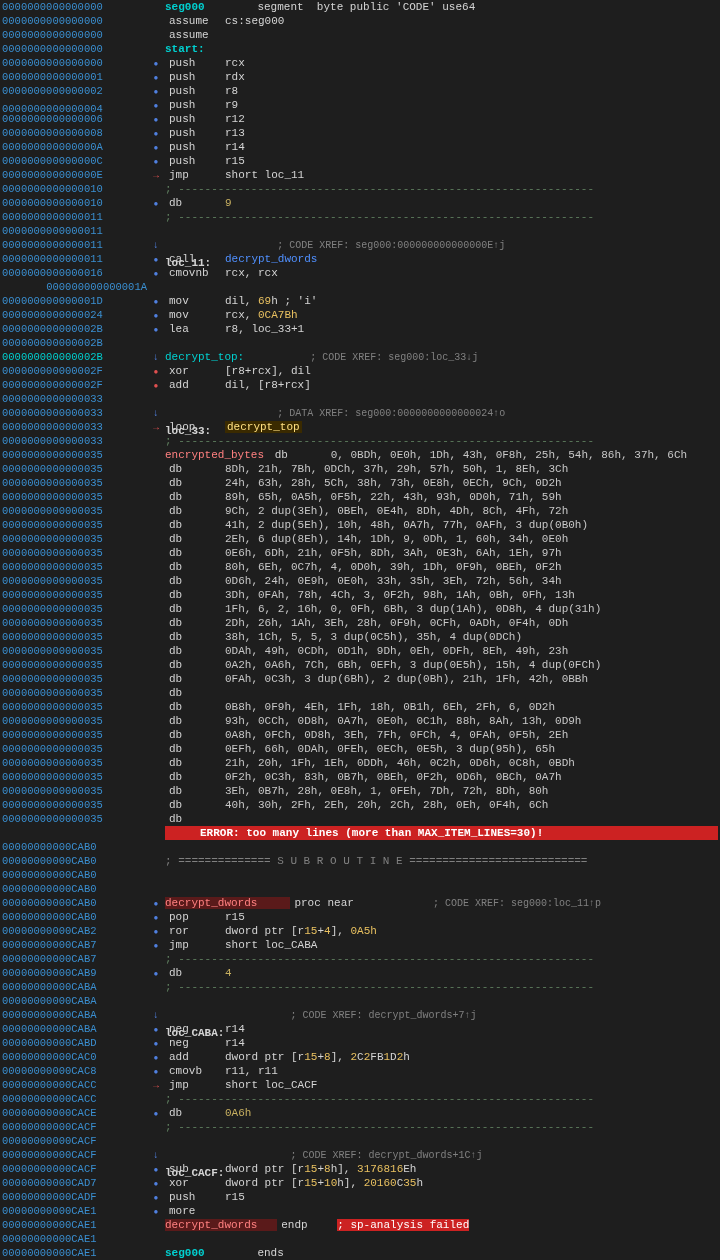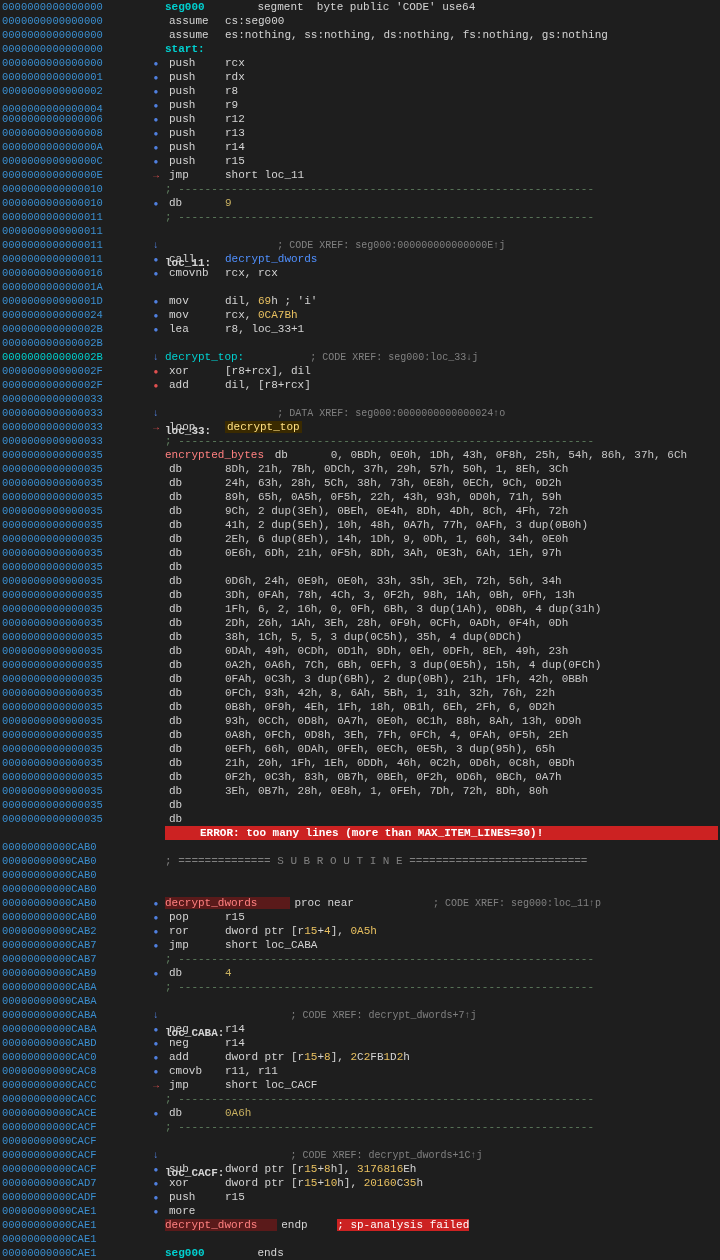--- a/index.html
+++ b/index.html
@@ -75,21 +75,20 @@
     <div class="line">
       <span class="addr" style="color:#3a8fd1;">0000000000000000</span>
       <span class="gutter" style="min-width:18px;"></span>
       <span class="mnemonic">assume</span>
       <span class="operand">cs:seg000</span>
     </div>
     <div class="line">
       <span class="addr" style="color:#3a8fd1;">0000000000000000</span>
       <span class="gutter" style="min-width:18px;"></span>
       <span class="mnemonic">assume</span>
-      <span class="operand">es:nothing, ss:nothing, ds:nothing, fs:nothing, gs:nothing</span>
     </div>
     <div class="line">
       <span class="addr" style="color:#3a8fd1;">0000000000000000</span>
       <span class="gutter" style="min-width:18px;"></span>
       <span class="highlight-cyan">start:</span>
     </div>
     <div class="line">
       <span class="addr" style="color:#3a8fd1;">0000000000000000</span>
       <span class="gutter dot-blue">●</span>
       <span class="mnemonic">push</span>
@@ -175,21 +174,21 @@
       <span class="mnemonic">call</span>
       <span class="call-label">decrypt_dwords</span>
     </div>
     <div class="line">
       <span class="addr" style="color:#3a8fd1;">0000000000000016</span>
       <span class="gutter dot-blue">●</span>
       <span class="mnemonic">cmovnb</span>
       <span class="operand">rcx, rcx</span>
     </div>
     <div class="line">
-      <span class="addr" style="color:#3a8fd1;">000000000000001A</span>
+      <span class="addr" style="color:#3a8fd1;text-align:right;">000000000000001A</span>
       <span class="gutter" style="min-width:18px;"></span>
     </div>
     <div class="line">
       <span class="addr" style="color:#3a8fd1;">000000000000001D</span>
       <span class="gutter dot-blue">●</span>
       <span class="mnemonic">mov</span>
       <span class="operand">dil, <span class="imm">69</span>h ; 'i'</span>
     </div>
     <div class="line">
       <span class="addr" style="color:#3a8fd1;">0000000000000024</span>
@@ -292,20 +291,21 @@
     <div class="line">
       <span class="addr" style="color:#3a8fd1;">0000000000000035</span>
       <span class="gutter" style="min-width:18px;"></span>
       <span class="mnemonic">db</span>
       <span class="encrypted-bytes">0E6h, 6Dh, 21h, 0F5h, 8Dh, 3Ah, 0E3h, 6Ah, 1Eh, 97h</span>
     </div>
     <div class="line">
       <span class="addr" style="color:#3a8fd1;">0000000000000035</span>
       <span class="gutter" style="min-width:18px;"></span>
       <span class="mnemonic">db</span>
+      <span class="encrypted-bytes">80h, 6Eh, 0C7h, 4, 0D0h, 39h, 1Dh, 0F9h, 0BEh, 0F2h</span>
     </div>
     <div class="line">
       <span class="addr" style="color:#3a8fd1;">0000000000000035</span>
       <span class="gutter" style="min-width:18px;"></span>
       <span class="mnemonic">db</span>
       <span class="encrypted-bytes">0D6h, 24h, 0E9h, 0E0h, 33h, 35h, 3Eh, 72h, 56h, 34h</span>
     </div>
     <div class="line">
       <span class="addr" style="color:#3a8fd1;">0000000000000035</span>
       <span class="gutter" style="min-width:18px;"></span>
@@ -345,21 +345,20 @@
     <div class="line">
       <span class="addr" style="color:#3a8fd1;">0000000000000035</span>
       <span class="gutter" style="min-width:18px;"></span>
       <span class="mnemonic">db</span>
       <span class="encrypted-bytes">0FAh, 0C3h, 3 dup(6Bh), 2 dup(0Bh), 21h, 1Fh, 42h, 0BBh</span>
     </div>
     <div class="line">
       <span class="addr" style="color:#3a8fd1;">0000000000000035</span>
       <span class="gutter" style="min-width:18px;"></span>
       <span class="mnemonic">db</span>
-      <span class="encrypted-bytes">0FCh, 93h, 42h, 8, 6Ah, 5Bh, 1, 31h, 32h, 76h, 22h</span>
     </div>
     <div class="line">
       <span class="addr" style="color:#3a8fd1;">0000000000000035</span>
       <span class="gutter" style="min-width:18px;"></span>
       <span class="mnemonic">db</span>
       <span class="encrypted-bytes">0B8h, 0F9h, 4Eh, 1Fh, 18h, 0B1h, 6Eh, 2Fh, 6, 0D2h</span>
     </div>
     <div class="line">
       <span class="addr" style="color:#3a8fd1;">0000000000000035</span>
       <span class="gutter" style="min-width:18px;"></span>
@@ -393,20 +392,21 @@
     <div class="line">
       <span class="addr" style="color:#3a8fd1;">0000000000000035</span>
       <span class="gutter" style="min-width:18px;"></span>
       <span class="mnemonic">db</span>
       <span class="encrypted-bytes">3Eh, 0B7h, 28h, 0E8h, 1, 0FEh, 7Dh, 72h, 8Dh, 80h</span>
     </div>
     <div class="line">
       <span class="addr" style="color:#3a8fd1;">0000000000000035</span>
       <span class="gutter" style="min-width:18px;"></span>
       <span class="mnemonic">db</span>
+      <span class="encrypted-bytes">40h, 30h, 2Fh, 2Eh, 20h, 2Ch, 28h, 0Eh, 0F4h, 6Ch</span>
     </div>
     <div class="line">
       <span class="addr" style="color:#3a8fd1;">0000000000000035</span>
       <span class="gutter" style="min-width:18px;"></span>
       <span class="mnemonic">db</span>
     </div>
     <div class="line">
       <span class="addr" style="color:#3a8fd1;"></span>
       <span class="gutter" style="min-width:18px;"></span>
       <span class="error-line" style="flex:1;padding-left:35px;">ERROR: too many lines (more than MAX_ITEM_LINES=30)!</span>

